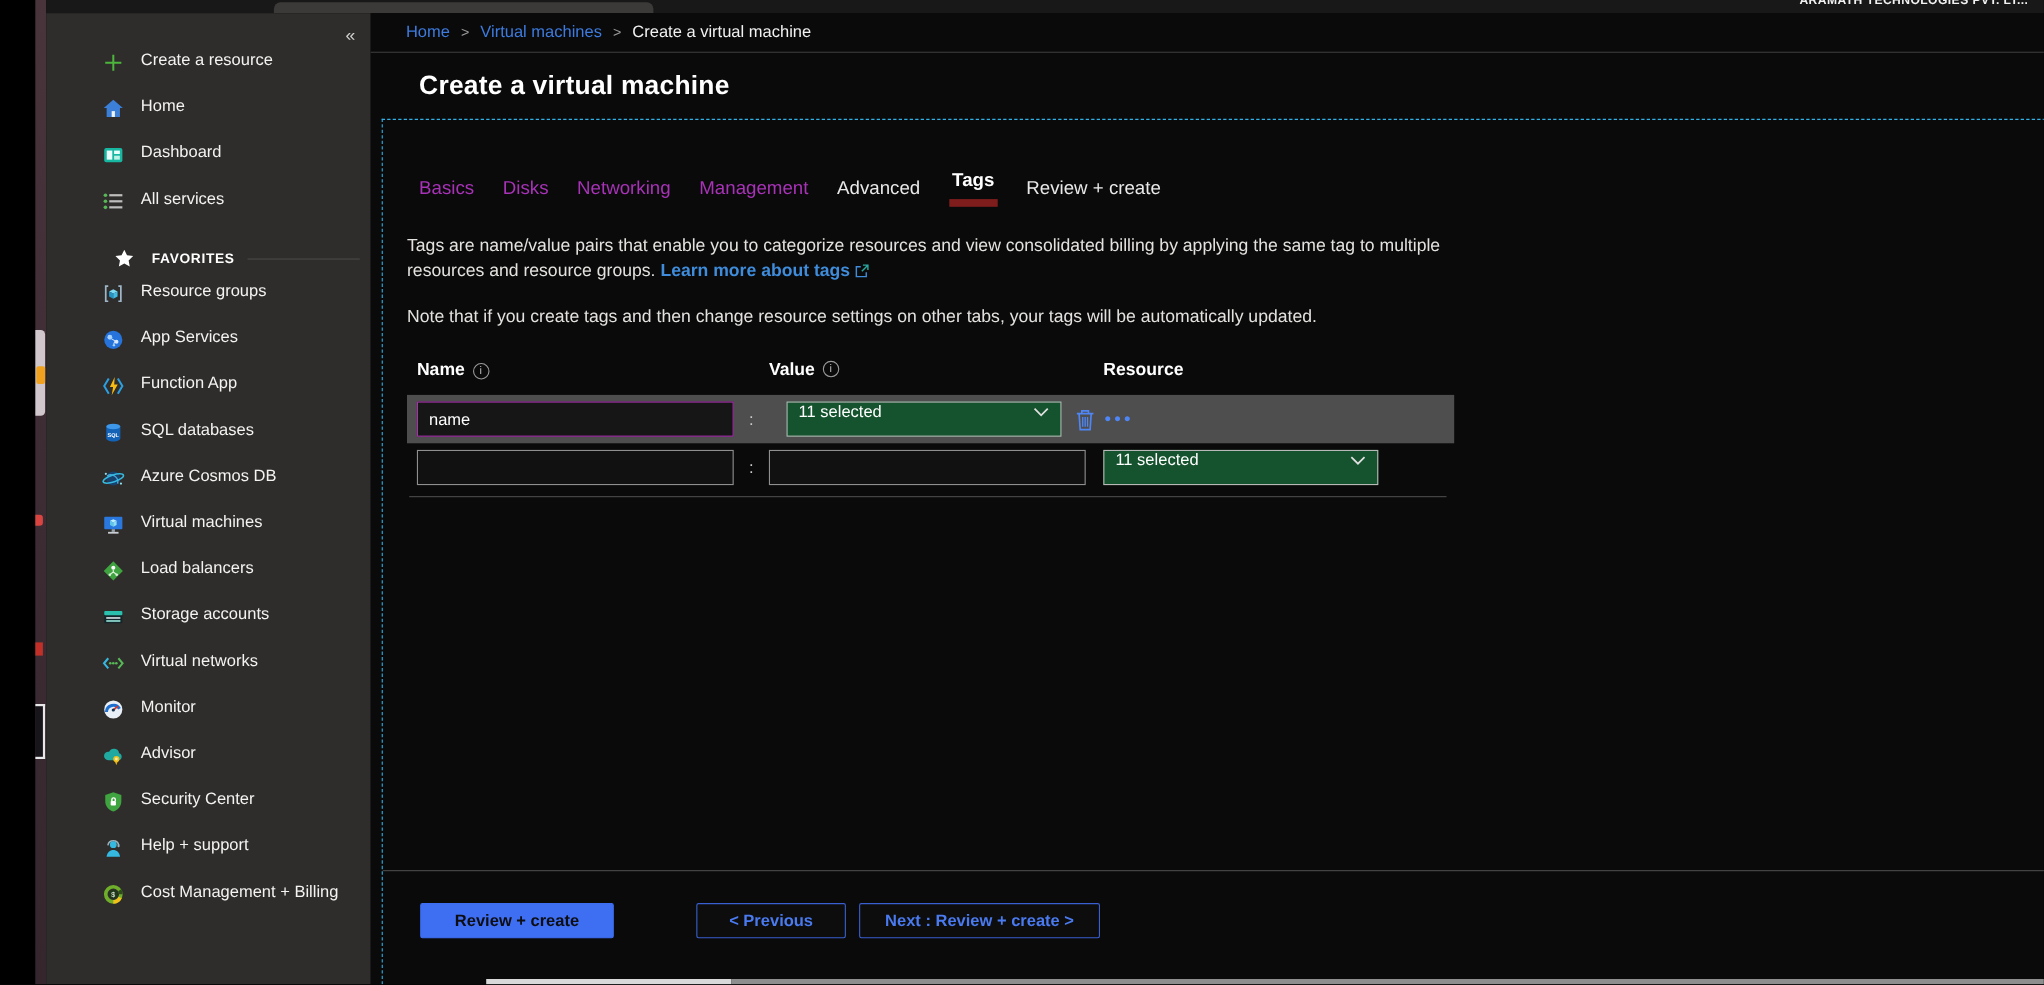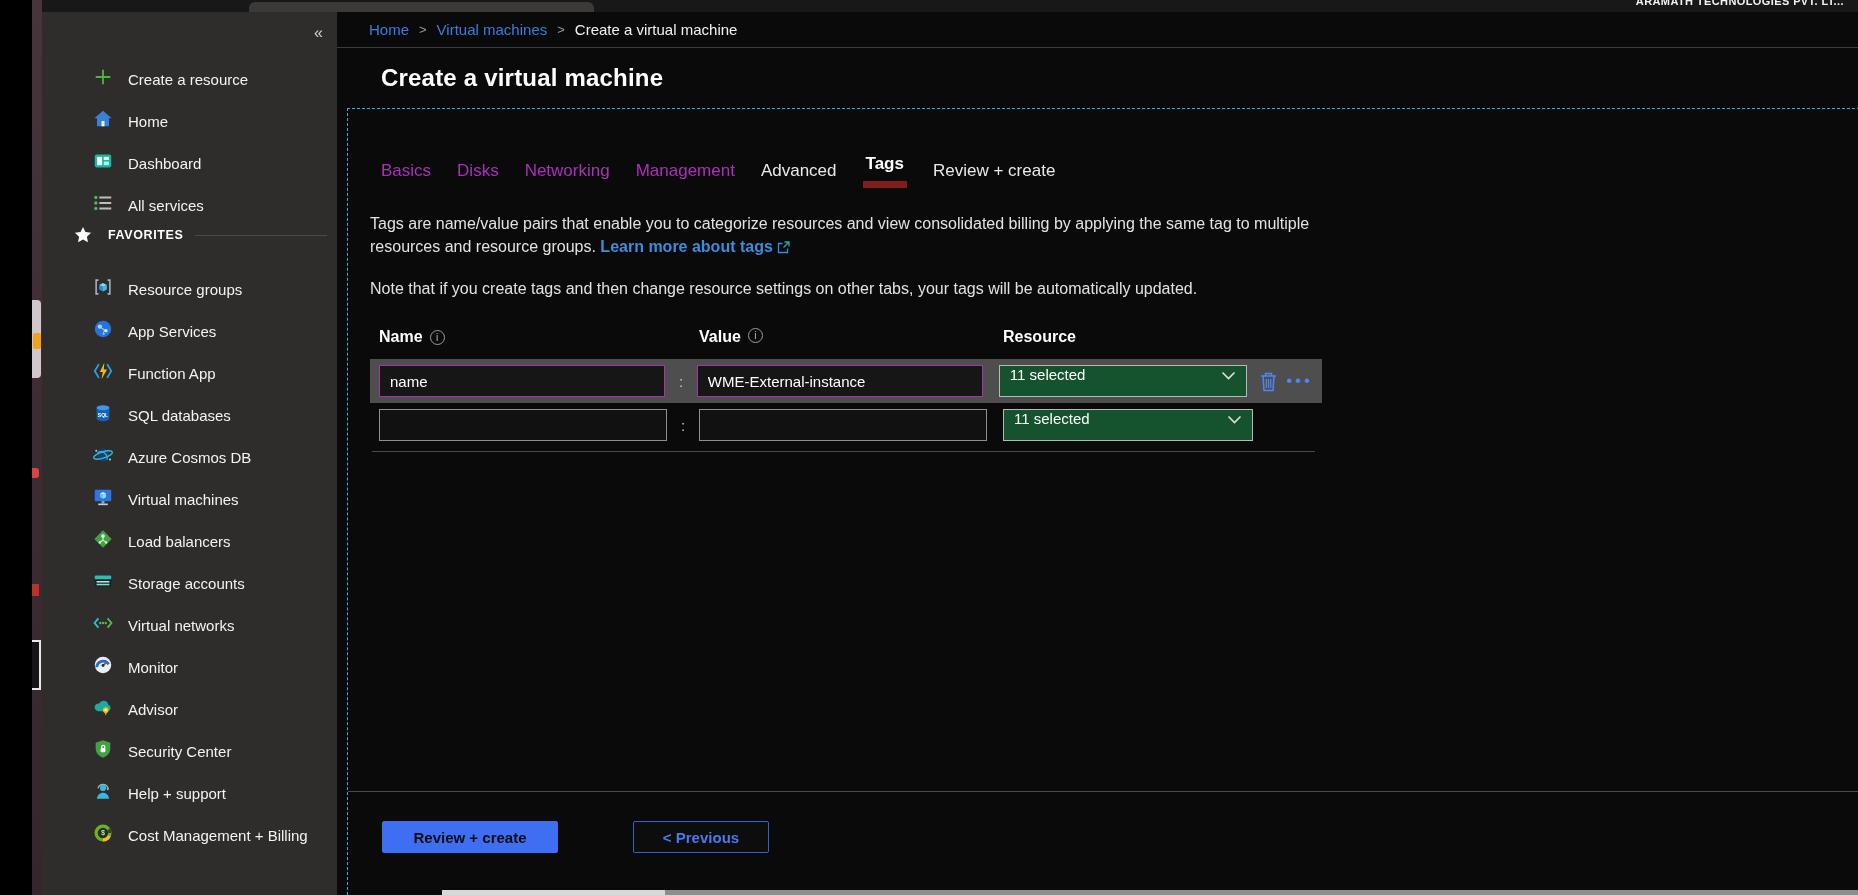--- a/index.html
+++ b/index.html
@@ -18,24 +18,24 @@
   
   .topbar { position:absolute; left:10px; top:0; right:0; height:12px; background:#181818; overflow:hidden; }
   .browser-tab { position:absolute; left:207px; top:2px; width:345px; height:10px; background:#3b3a39; border-radius:6px 6px 0 0; }
   .tenant { position:absolute; right:46px; top:-5px; color:#f2f2f2; font-size:11px; font-weight:bold; letter-spacing:.4px; white-space:nowrap; }
   .avatar { position:absolute; right:4px; top:-10px; width:20px; height:20px; border-radius:50%;
     background:radial-gradient(circle at 35% 35%, #cfd3d8, #8a9097 70%); border:1px solid #5a5f66; }
 
   
   .sidebar { position:absolute; left:10px; top:12px; width:295px; bottom:0; background:#2e2d2b; padding-top:34px; }
   .collapse-btn { position:absolute; top:12px; right:14px; color:#cfcfcf; font-size:16px; cursor:pointer; }
-  .side-item { display:flex; align-items:flex-end; height:42px; padding-left:50px; color:#f4f3f1; font-size:15px; cursor:pointer; }
+  .side-item { display:flex; align-items:flex-start; height:42px; padding-left:50px; color:#f4f3f1; font-size:15px; cursor:pointer; }
   .icn { width:22px; height:22px; flex:none; margin-right:14px; display:flex; align-items:center; justify-content:center; }
   .icn svg { width:22px; height:22px; display:block; }
-  .fav-row { display:flex; align-items:center; height:42px; padding-left:30px; }
+  .fav-row { display:flex; align-items:center; height:42px; padding-left:60px; }
   .fav-label { color:#ffffff; font-size:12.5px; font-weight:bold; letter-spacing:.6px; margin-right:12px; }
   .fav-line { flex:1; height:1px; background:#4b4a47; margin-right:10px; }
 
   
   .main { position:absolute; left:305px; top:12px; right:0; bottom:0; background:#0a0a0a; }
   .crumb-row { height:36px; display:flex; align-items:center; padding-left:32px; font-size:15px; border-bottom:1px solid #3c3c3c; }
   .crumb-link { color:#3d7be0; cursor:pointer; }
   .crumb-sep { color:#9a9a9a; margin:0 10px; font-size:13px; }
   .crumb-current { color:#f2f2f2; }
   .title-row { height:60px; display:flex; align-items:center; padding-left:44px; position:relative; }
@@ -374,21 +374,20 @@
           <span class="hc2">
               <span>Value</span>
               <i class="info-dot">i</i>
             </span>
           <span>Resource</span>
         </div>
 
         <div class="t-row highlight">
           <input class="tag-input purple" type="text" value="name" style="">
           <span class="colon">:</span>
-          <input class="tag-input purple" type="text" value="WME-External-instance" style="">
           <span class="col-gap"></span>
           <div class="dropdown">
             <span>11 selected</span>
             <span><svg width="15" height="9" viewBox="0 0 15 9">
                   <path d="M1.5 1.5 7.5 7.5l6-6" stroke="#e0e0e0" stroke-width="1.6" fill="none"></path>
                 </svg></span>
           </div>
           <span class="row-icons">
             <span class="trash-btn">
                 <svg width="19" height="21" viewBox="0 0 19 21">
@@ -413,20 +412,21 @@
           </div>
         </div>
 
         <div class="t-sep"></div>
       </div>
 
       <div class="footer-sep"></div>
       <div class="footer-btns">
         <button class="btn btn-primary">Review + create</button>
         <button class="btn btn-secondary btn-prev">&lt; Previous</button>
+        <button class="btn btn-secondary btn-next">Next : Review + create &gt;</button>
       </div>
     </div>
 
     <div class="bottom-strip-light"></div>
     <div class="bottom-strip-gray"></div>
   </div>
 
 </div>
 
 </body></html>

